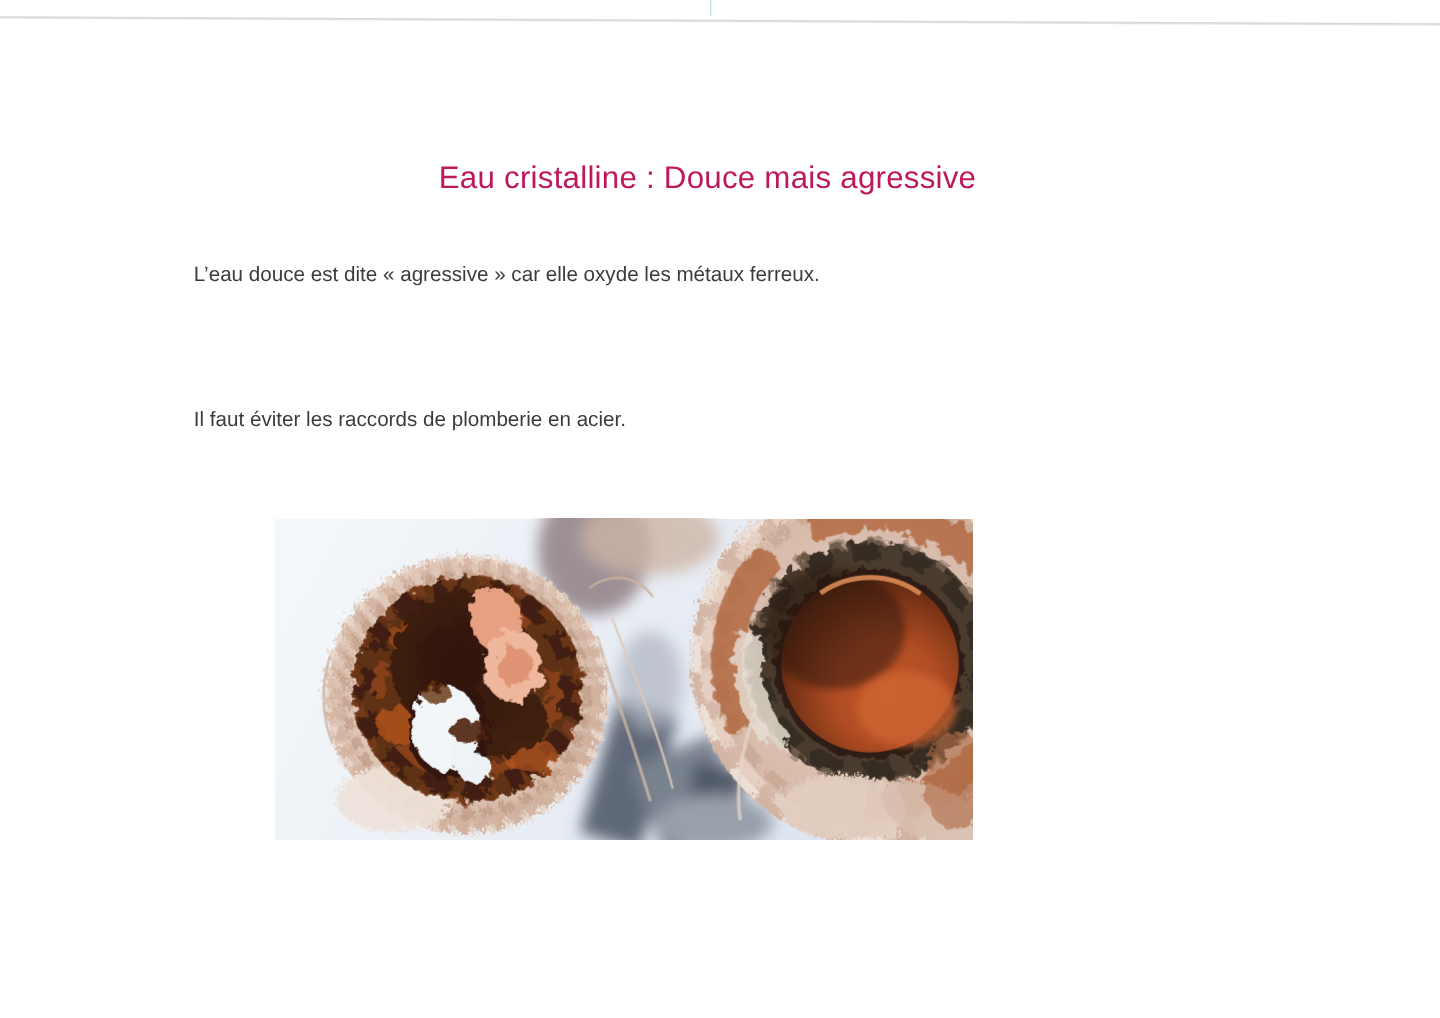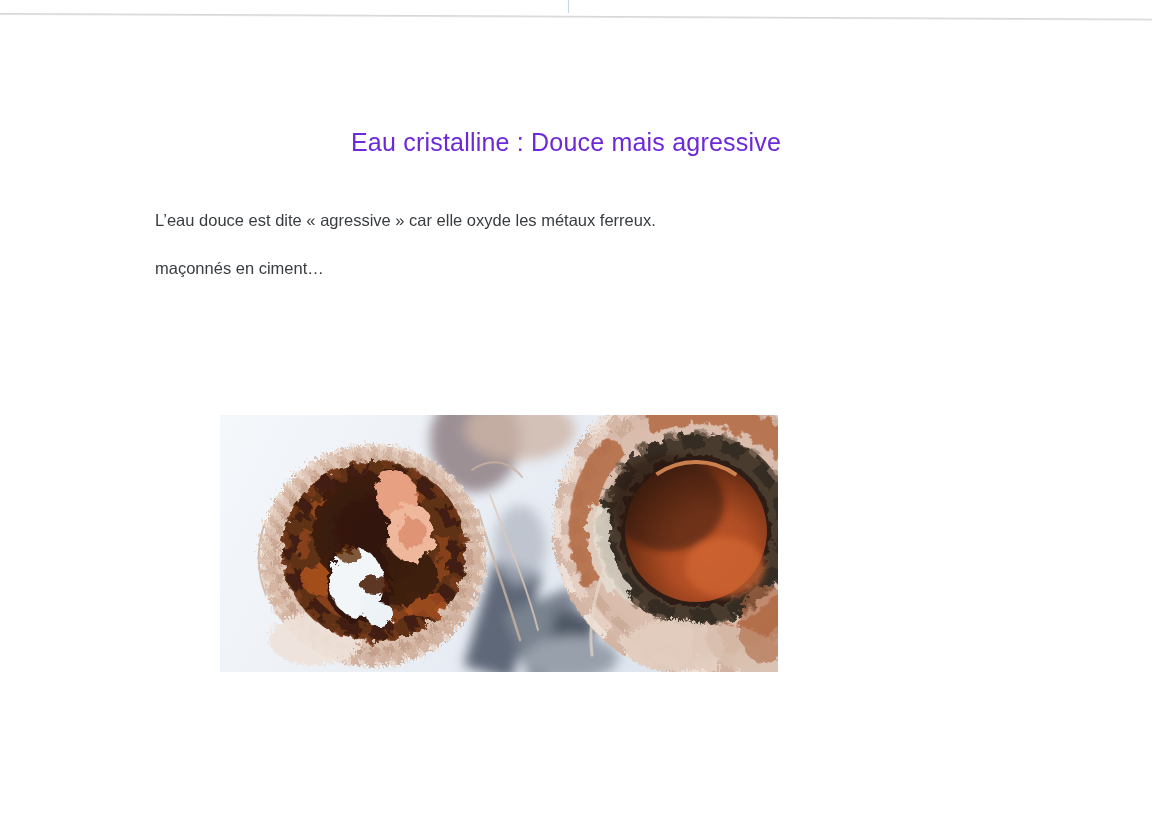--- a/index.html
+++ b/index.html
@@ -21,21 +21,21 @@
   }
   .scan-tick {
     position: absolute; top: 0; left: 568px; width: 1px; height: 13px;
     background: #a9cbd9; opacity: .7;
   }
 
   .doc-title {
     position: absolute; top: 128px; left: 0; width: 1132px;
     margin: 0; text-align: center;
     font-size: 25px; font-weight: 400; letter-spacing: .2px;
-    color: #6d28d9;
+    color: #be185d;
   }
 
   .para {
     position: absolute; left: 155px; width: 870px;
     margin: 0; color: #393d40;
     font-size: 16.5px; line-height: 23px;
   }
   .para .line { white-space: nowrap; }
   .p1 { top: 209px; }
   .p2 { top: 257px; }
@@ -56,24 +56,24 @@
   <div class="scan-edge"></div>
   <div class="scan-tick"></div>
 
   <h1 class="doc-title">Eau cristalline : Douce mais agressive</h1>
 
   <p class="para p1">
     <span class="line">L’eau douce est dite « agressive » car elle oxyde les métaux ferreux.</span>
   </p>
 
   <p class="para p2">
-    <span class="line" style="display:block">maçonnés en ciment…</span>
   </p>
 
   <p class="para p3">
+    <span class="line" style="display:block">Il faut éviter les raccords de plomberie en acier.</span>
   </p>
 
   <figure class="photo" aria-label="Cross-sections of two corroded steel pipes: left pipe heavily rusted and eaten through with a hole, right pipe with an open copper-coloured bore">
     <svg viewBox="0 0 558 257" xmlns="http://www.w3.org/2000/svg">
       <defs>
         <linearGradient id="bgGrad" x1="0" y1="0" x2="1" y2="0.25">
           <stop offset="0" stop-color="#f5f8fb"></stop>
           <stop offset="0.55" stop-color="#e9eef5"></stop>
           <stop offset="1" stop-color="#dde4ee"></stop>
         </linearGradient>

